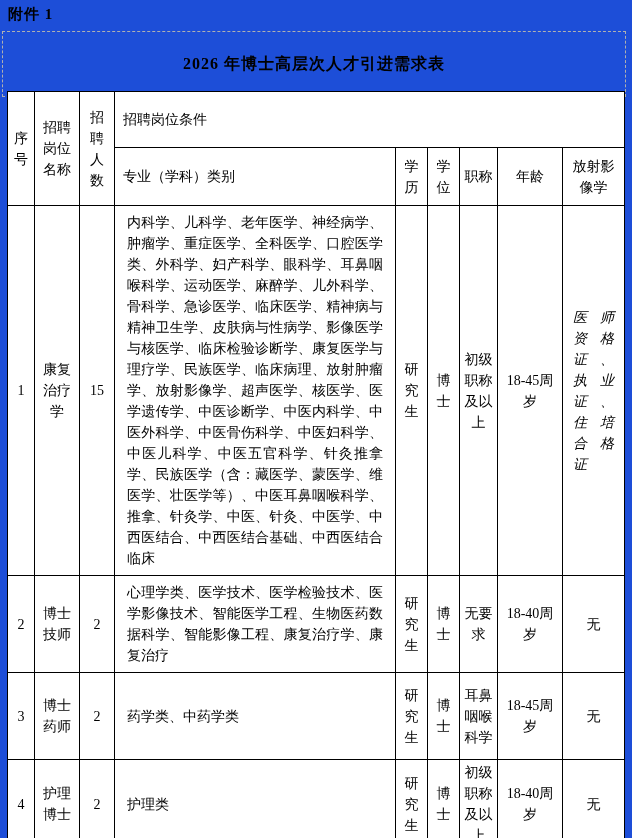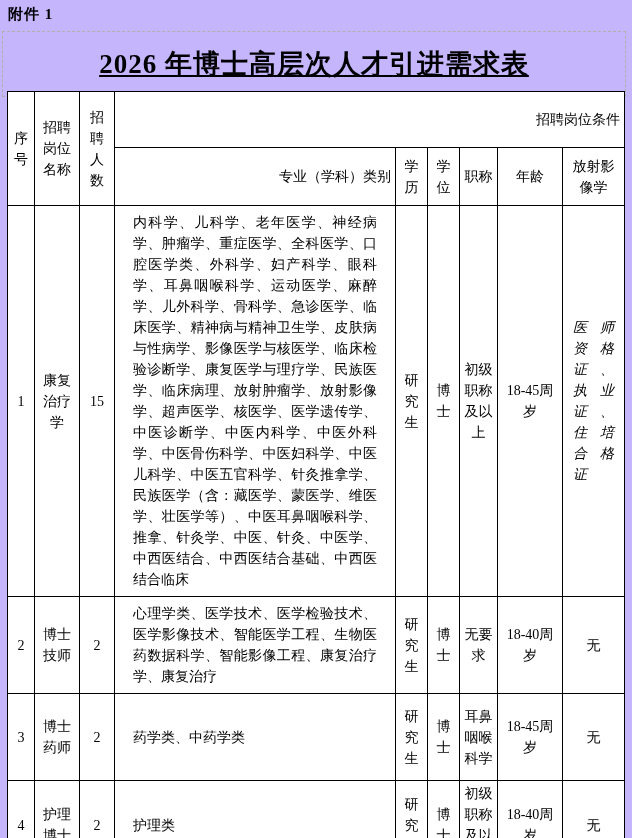--- a/index.html
+++ b/index.html
@@ -2,54 +2,54 @@
 <html><head>
 <meta charset="utf-8">
 <style>
   html,body{margin:0;padding:0;background:#ffffff;}
   body{
     width:632px;height:838px;
     font-family:"Liberation Serif","DejaVu Serif",serif;
     color:#000;
     -webkit-font-smoothing:none;
   }
-  .page{position:relative;width:632px;height:838px;background:#c4b5fd;overflow:hidden;}
+  .page{position:relative;width:632px;height:838px;background:#1d4ed8;overflow:hidden;}
   .attachment-label{
     position:absolute;left:8px;top:5px;
     font-size:15px;font-weight:bold;letter-spacing:1px;
   }
   .title-frame{
     position:absolute;left:2px;top:31px;width:622px;height:64px;
     border:1px dashed #b0b0b0;
     display:flex;align-items:center;justify-content:center;
   }
   .doc-title{
-    font-size:27px;font-weight:bold;letter-spacing:1px;text-decoration:underline;
+    font-size:16px;font-weight:bold;letter-spacing:1px;
   }
   table.req{
     position:absolute;left:7px;top:91px;
     width:618px;table-layout:fixed;
     border-collapse:collapse;background:#fff;
     border:1px solid #000;border-bottom:2px solid #000;
   }
   table.req th, table.req td{
     border:1px solid #000;
     font-weight:normal;
     font-size:14px;
     line-height:21px;
     padding:2px 4px;
     vertical-align:middle;
     overflow:hidden;
   }
   .c{text-align:center;}
-  .l{text-align:right;padding-left:8px !important;}
+  .l{text-align:left;padding-left:8px !important;}
   .major{
     text-align:justify;
     text-justify:inter-ideograph;
-    padding:6px 18px !important;
+    padding:6px 12px !important;
     line-height:22px;
     margin-left:28px;
   }
   .other-justify{
     text-align:justify;
     text-justify:inter-character;
     padding:2px 10px !important;
     line-height:22px;
     font-style:italic;
   }

